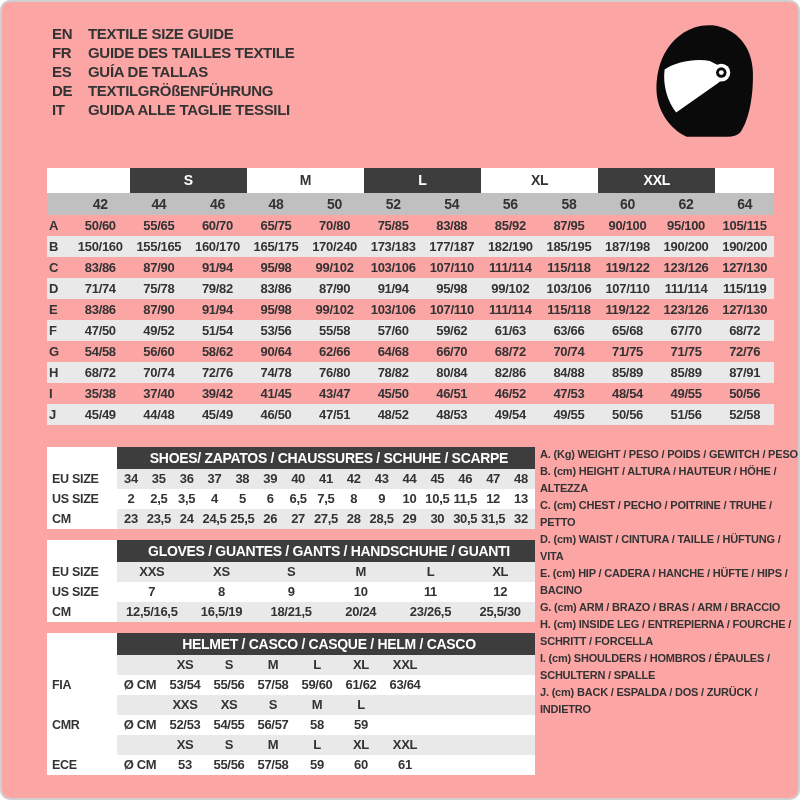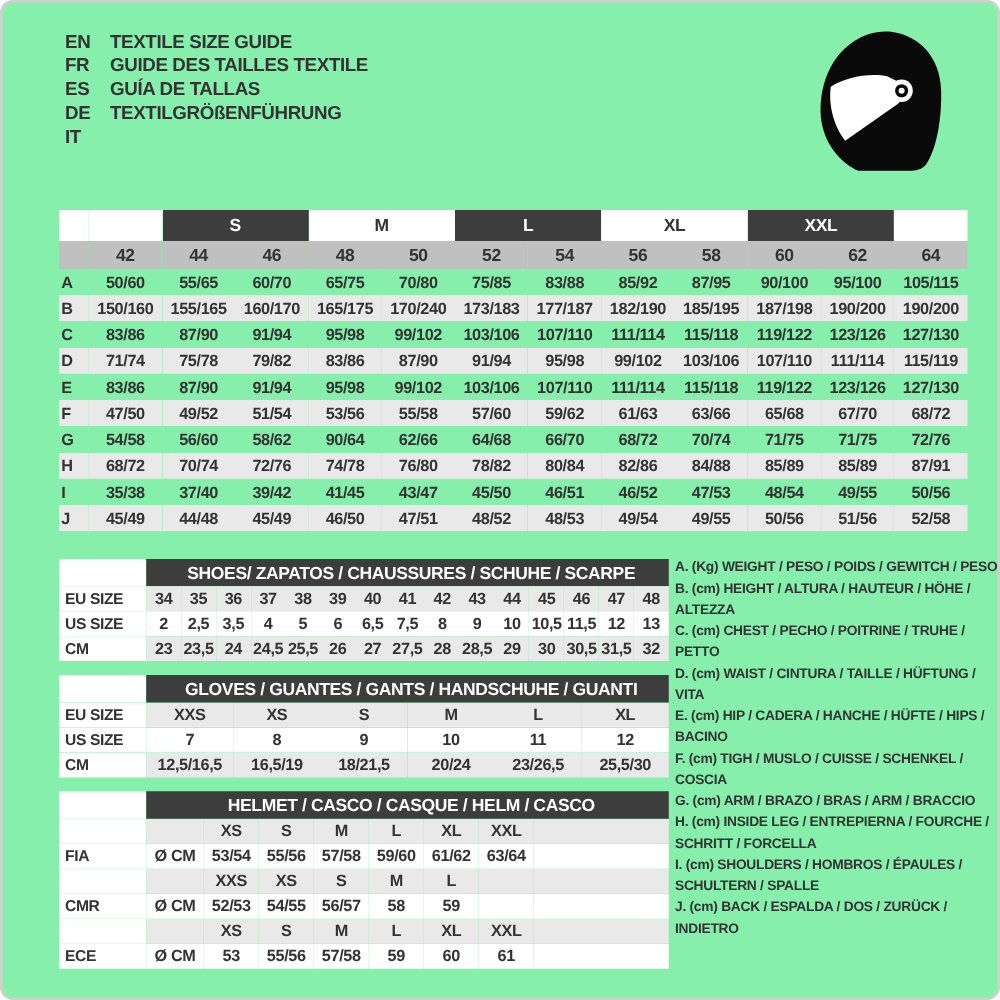--- a/index.html
+++ b/index.html
@@ -1,18 +1,18 @@
 <!DOCTYPE html>
 <html><head>
 <meta charset="utf-8">
 <style>
   html,body{margin:0;padding:0;background:#fff;}
   .page{
     position:relative;width:800px;height:800px;box-sizing:border-box;
-    border:2px solid #d0d0d0;border-radius:10px;background:#86efac;overflow:hidden;
+    border:2px solid #d0d0d0;border-radius:10px;background:#fca5a5;overflow:hidden;
     font-family:"Liberation Sans",sans-serif;font-weight:bold;color:#333;
     letter-spacing:-0.3px;
   }
   
   .lang{position:absolute;left:50px;top:22px;font-size:15px;line-height:19px;}
   .lang .row{display:flex;}
   .lang .code{width:36px;}
   
   .helm-icon{position:absolute;left:650px;top:20px;}
   
@@ -58,20 +58,21 @@
     <div class="row">
         <span class="code">ES</span>
         <span>GUÍA DE TALLAS</span>
       </div>
     <div class="row">
         <span class="code">DE</span>
         <span>TEXTILGRÖßENFÜHRUNG</span>
       </div>
     <div class="row">
         <span class="code">IT</span>
+        <span>GUIDA ALLE TAGLIE TESSILI</span>
       </div>
   </div>
 
   <svg class="helm-icon" width="105" height="118" viewBox="0 0 100 110">
     <path fill="#0a0a0a" d="M58 2 C81 5 95 23 96 45 C97 66 93 92 84 104 C81 107 77 108 72 108 L33 108 C21 103 8 89 5 71 C2 51 8 23 30 9 C38 4 47 1 58 2 Z"></path>
     <path fill="#ffffff" d="M12 44 C22 37 42 33 55 36 L63 40 C69 44 69 53 63 57 L23 85 C15 75 10 59 12 44 Z"></path>
     <circle cx="66" cy="47" r="8.5" fill="#ffffff"></circle>
     <circle cx="66" cy="47" r="5" fill="#0a0a0a"></circle>
     <circle cx="66" cy="47" r="2.3" fill="#ffffff"></circle>
   </svg>
@@ -451,20 +452,19 @@
         </tr>
   </tbody>
     </table>
 
   <div class="legend">
       <div>A. (Kg) WEIGHT / PESO / POIDS / GEWITCH / PESO</div>
       <div>B. (cm) HEIGHT / ALTURA / HAUTEUR / HÖHE / ALTEZZA</div>
       <div>C. (cm) CHEST / PECHO / POITRINE / TRUHE / PETTO</div>
       <div>D. (cm) WAIST / CINTURA / TAILLE / HÜFTUNG / VITA</div>
       <div>E. (cm) HIP / CADERA / HANCHE / HÜFTE / HIPS / BACINO</div>
-      <div>F. (cm) TIGH / MUSLO / CUISSE / SCHENKEL / COSCIA</div>
       <div>G. (cm) ARM / BRAZO / BRAS / ARM / BRACCIO</div>
       <div>H. (cm) INSIDE LEG / ENTREPIERNA / FOURCHE / SCHRITT / FORCELLA</div>
       <div>I. (cm) SHOULDERS / HOMBROS / ÉPAULES / SCHULTERN / SPALLE</div>
       <div>J. (cm) BACK / ESPALDA / DOS / ZURÜCK / INDIETRO</div>
     </div>
 
 </div>
 
 </body></html>

